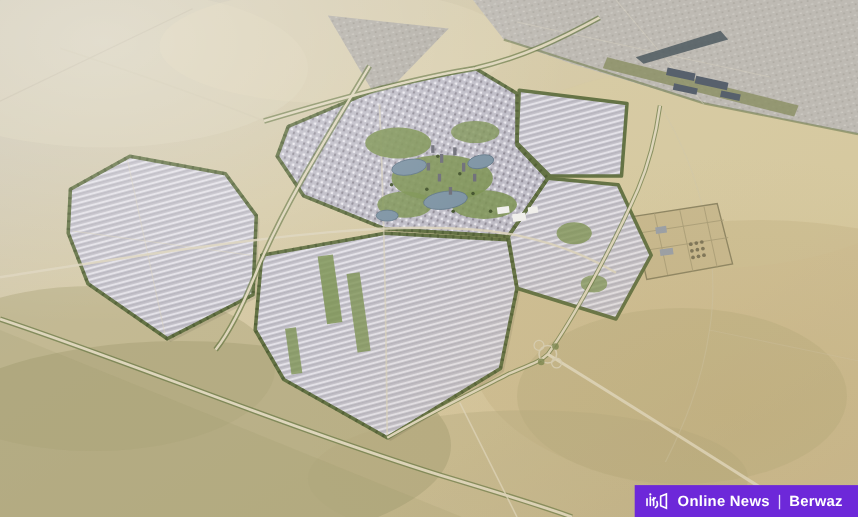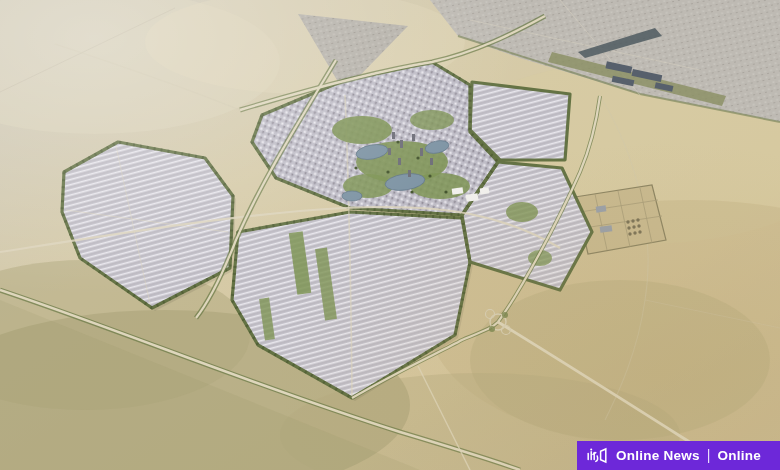--- a/index.html
+++ b/index.html
@@ -231,15 +231,15 @@
         <path d="M6.2,4.8 V12.5"></path>
         <path d="M9.2,5.5 V12.5"></path>
         <path d="M8,7.4 L10.8,5.6"></path>
         <path d="M12.2,9 Q13.6,13.2 10.8,14.4"></path>
         <path d="M15.6,4.2 L20.8,2 L20.8,15 L15.6,12.8 Z"></path>
       </g>
       <circle cx="6.2" cy="2.5" r="1" fill="#ffffff"></circle>
     </svg>
     <span class="wm-text">Online News</span>
     <span class="wm-div">|</span>
-    <span class="wm-text">Online</span>
+    <span class="wm-text">Berwaz</span>
   </div>
 </div>
 
 </body></html>

